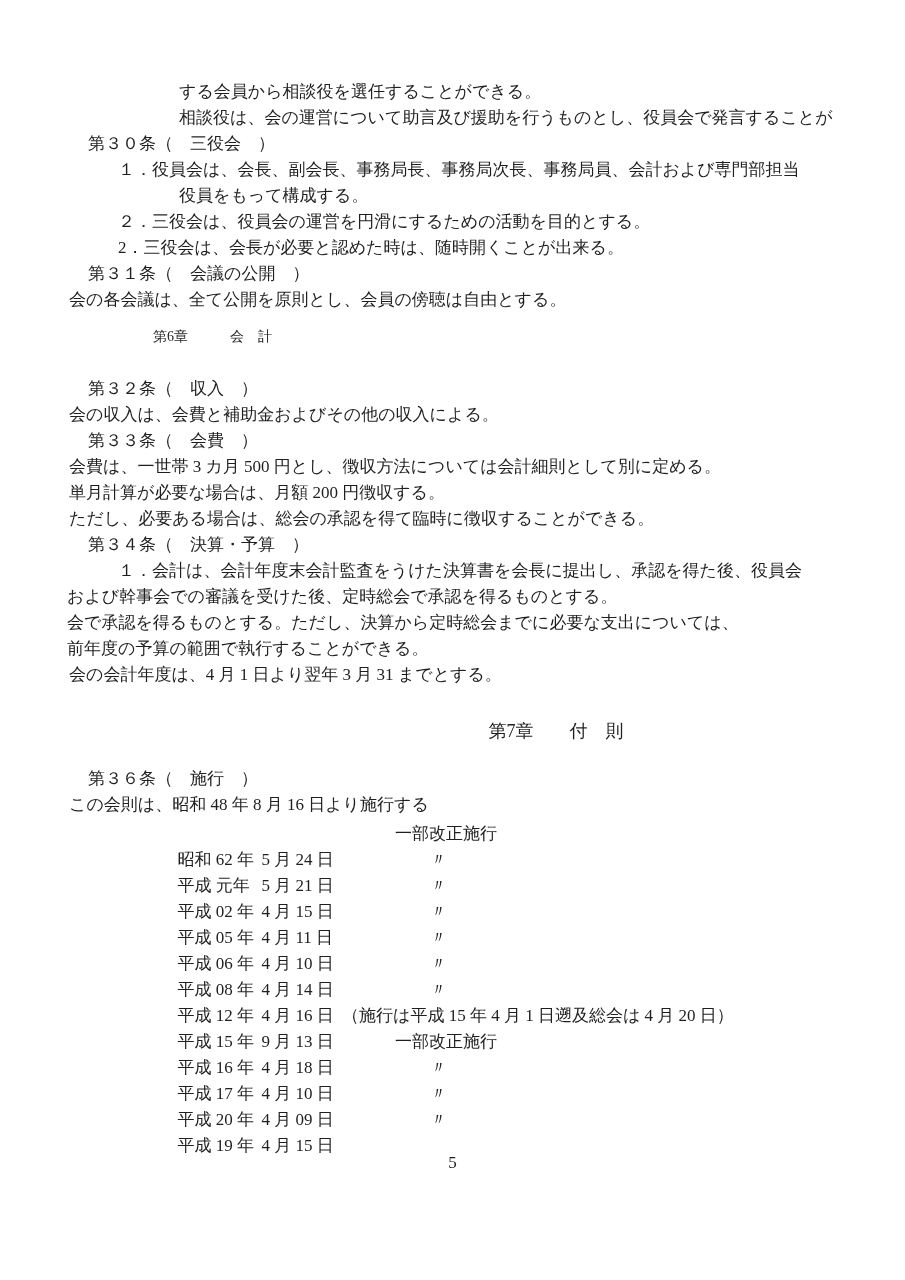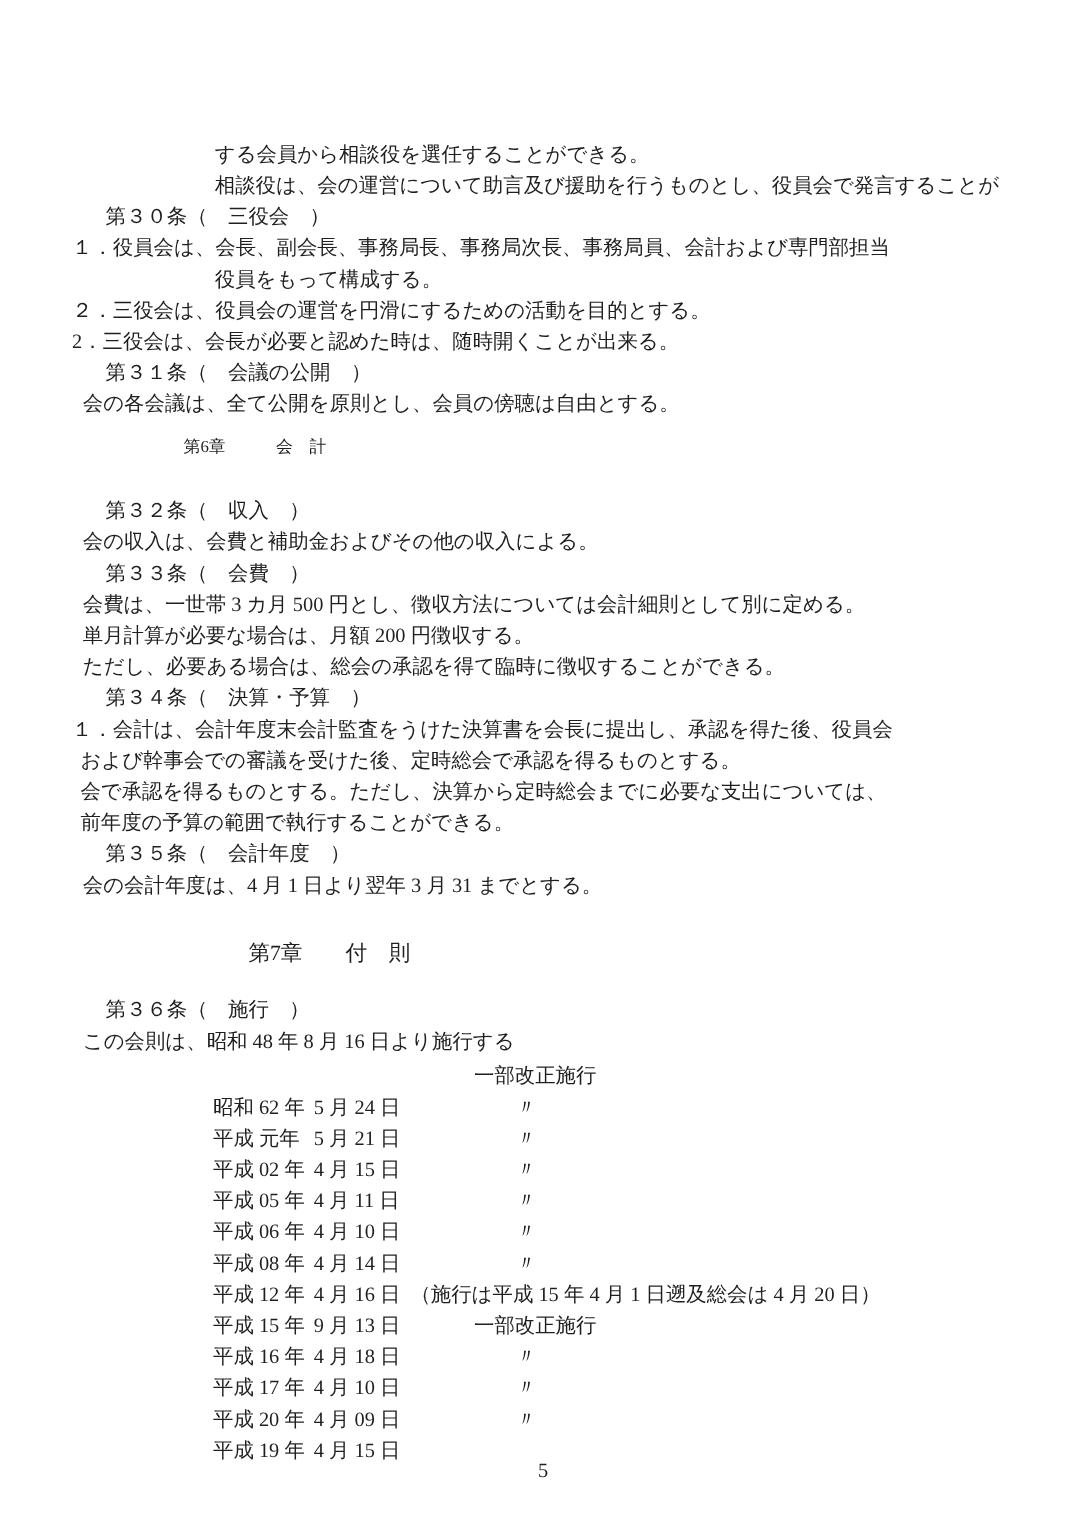--- a/index.html
+++ b/index.html
@@ -9,45 +9,46 @@
   }
   .page {
     position: relative;
     width: 905px;
     height: 1280px;
     background: #ffffff;
     color: #1f1f1f;
     font-family: "Liberation Serif", "DejaVu Serif", serif;
     font-size: 17px;
     box-sizing: border-box;
-    padding-top: 116px;
+    padding-top: 79px;
     overflow: hidden;
   }
   .line {
     height: 26px;
     line-height: 26px;
     white-space: pre;
   }
   
   .l0  { margin-left: 88px;  }   
   .l1  { margin-left: 69px; }   
-  .l1n { margin-left: 60px; }   
+  .l1n { margin-left: 118px; }   
   .l2  { margin-left: 179px; }   
   .l2b { margin-left: 67px; }   
   .chapter6 {
     margin-left: 153px;
     margin-top: 11px;
     margin-bottom: 26px;
     font-size: 14px;
   }
   .chapter7 {
     margin-left: 207px;
     margin-top: 30px;
     margin-bottom: 22px;
     font-size: 18px;
+    text-align: center;
   }
   .amendments { margin-top: 3px; }
   .amend-row {
     position: relative;
     height: 26px;
     line-height: 26px;
     margin-left: 152px;
     white-space: pre;
   }
   .amend-era {
@@ -96,21 +97,20 @@
   <div class="line l1">会費は、一世帯 3 カ月 500 円とし、徴収方法については会計細則として別に定める。</div>
   <div class="line l1">単月計算が必要な場合は、月額 200 円徴収する。</div>
   <div class="line l1">ただし、必要ある場合は、総会の承認を得て臨時に徴収することができる。</div>
 
   <div class="line l0">第３４条（　決算・予算　）</div>
   <div class="line l1n">１．会計は、会計年度末会計監査をうけた決算書を会長に提出し、承認を得た後、役員会</div>
   <div class="line l2b">および幹事会での審議を受けた後、定時総会で承認を得るものとする。</div>
   <div class="line l2b">会で承認を得るものとする。ただし、決算から定時総会までに必要な支出については、</div>
   <div class="line l2b">前年度の予算の範囲で執行することができる。</div>
 
-  <div class="line l0">第３５条（　会計年度　）</div>
   <div class="line l1">会の会計年度は、4 月 1 日より翌年 3 月 31 までとする。</div>
 
   <div class="line chapter7">第7章　　付　則</div>
 
   <div class="line l0">第３６条（　施行　）</div>
   <div class="line l1">この会則は、昭和 48 年 8 月 16 日より施行する</div>
 
   <div class="amendments">
 
     <div class="amend-row">

